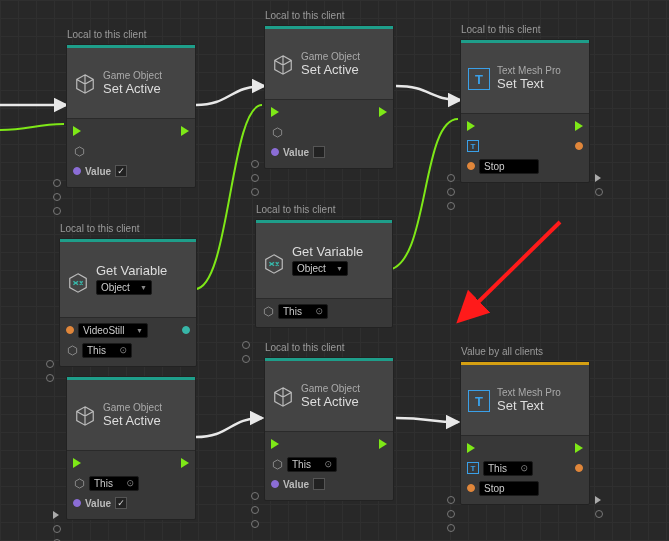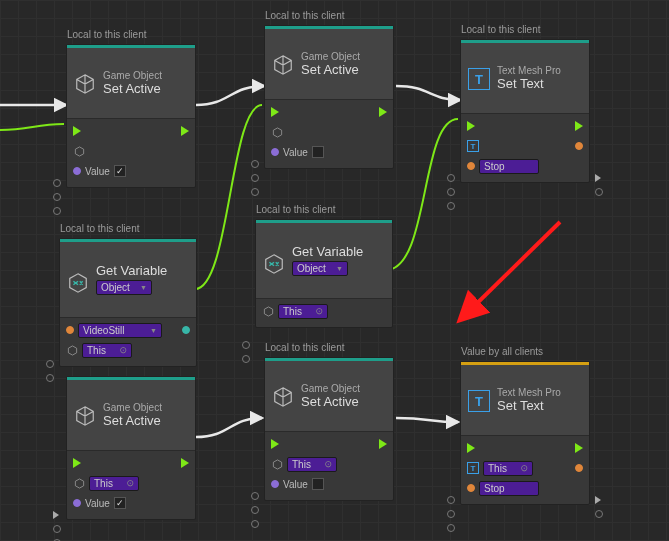--- a/index.html
+++ b/index.html
@@ -88,42 +88,42 @@
     display: inline-flex; align-items: center; justify-content: center;
   }
   .txt-mini {
     width: 12px; height: 12px;
     border: 1px solid #3aa0e8;
     color: #3aa0e8;
     font-size: 8px; font-weight: bold;
     display: flex; align-items: center; justify-content: center;
   }
   .field {
-    background: #4c1d95;
+    background: #000000;
     border: 1px solid #1a1a1a;
     padding: 1px 4px;
     font-size: 10px;
     color: #ccc;
     border-radius: 2px;
     min-width: 40px;
     display: flex;
     align-items: center;
     justify-content: space-between;
     gap: 3px;
   }
   .field .caret { font-size: 7px; color: #888; }
   .field .target { font-size: 9px; color: #888; }
   .chk {
     width: 12px; height: 12px;
     background: #222;
     border: 1px solid #555;
     display: inline-flex; align-items: center; justify-content: center;
     font-size: 9px; color: #ddd;
   }
-  .label-small { font-size: 10px; color: #bbb; }
+  .label-small { font-size: 10px; color: #bbb; font-weight: bold; }
   
   .sideports {
     position: absolute;
     left: -14px;
     display: flex; flex-direction: column; gap: 6px;
   }
   .sideports.right { left: auto; right: -14px; }
   .hollow {
     width: 8px; height: 8px; border-radius: 50%;
     border: 1px solid #777; background: transparent;
@@ -309,21 +309,21 @@
       <span class="t2">Get Variable</span>
       <span class="field" style="width:56px;margin-top:1px;">
           <span>Object</span>
           <span class="caret">▼</span>
         </span>
     </div>
   </div>
   <div class="body">
     <div class="row">
       <span class="port-dot orange"></span>
-      <span class="field" style="width:84px;">
+      <span class="field" style="width:70px;">
           <span>VideoStill</span>
           <span class="caret">▼</span>
         </span>
       <div class="spacer"></div>
       <span class="port-dot teal"></span>
     </div>
     <div class="row">
       <span class="cube-mini">
           <svg width="11" height="11" viewBox="0 0 24 24">
             <path d="M12 2 L21 7 L21 17 L12 22 L3 17 L3 7 Z" stroke="#aaa" stroke-width="1.5" fill="none"></path>

